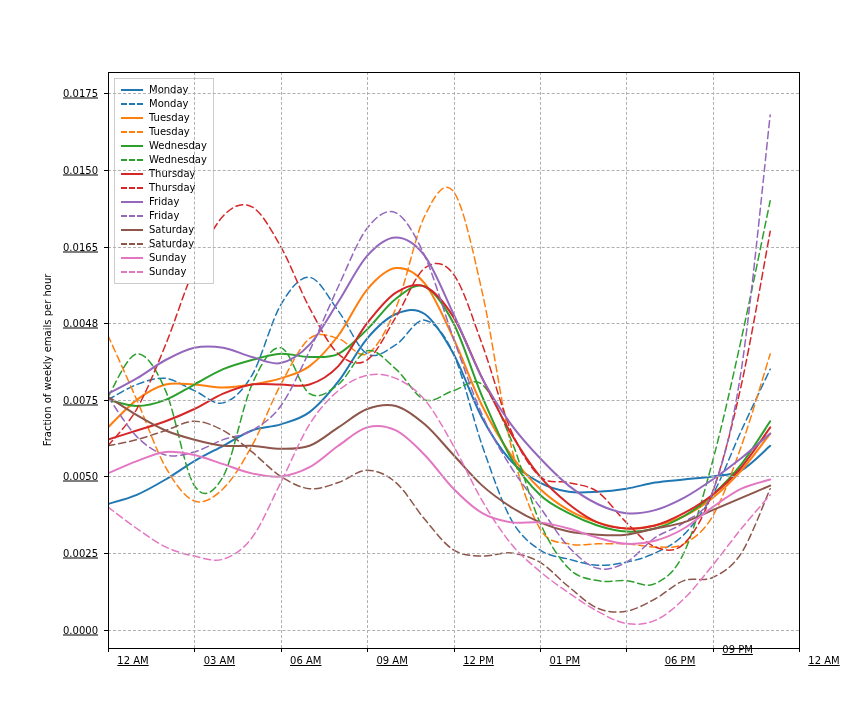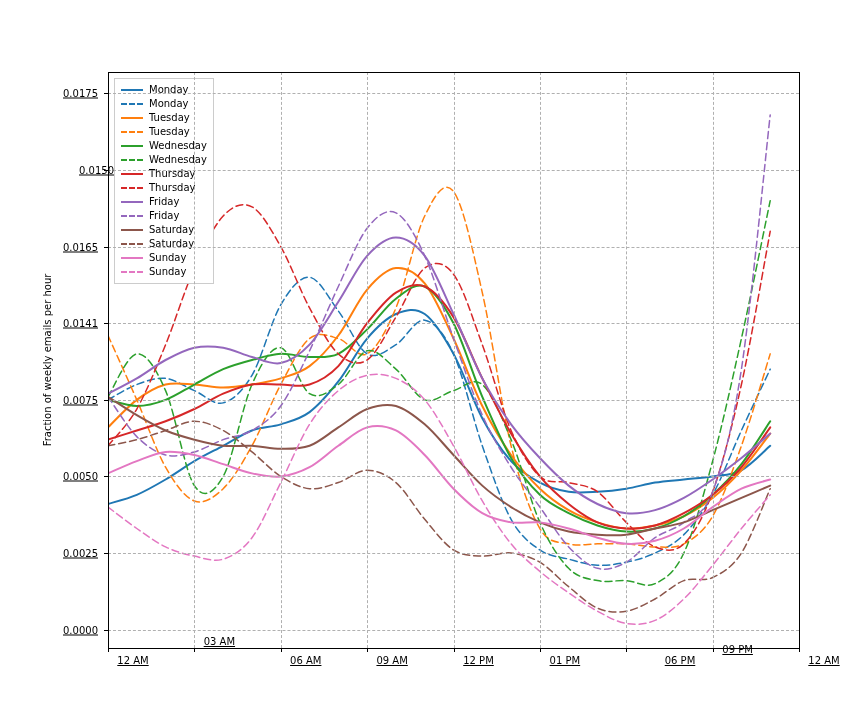--- a/index.html
+++ b/index.html
@@ -170,21 +170,21 @@
       <div class="legend-row">
         <div class="legend-swatch dashed" style="border-top-color: rgb(227, 119, 194);"></div>
         <span>Sunday</span>
       </div>
     </div>
 <div class="grid-line" style="left: 108px; top: 72px; width: 0px; height: 576px; border-top: none;"></div>
     <div class="tick-mark" style="left: 108px; top: 648px; width: 1px; height: 4px;"></div>
     <div class="x-tick-label" style="left: 108px; top: 655px;">12 AM</div>
     <div class="grid-line" style="left: 194.375px; top: 72px; width: 0px; height: 576px; border-top: none;"></div>
     <div class="tick-mark" style="left: 194.375px; top: 648px; width: 1px; height: 4px;"></div>
-    <div class="x-tick-label" style="left: 194.375px; top: 636px; text-align: right;">03 AM</div>
+    <div class="x-tick-label" style="left: 194.375px; top: 655px; text-align: right;">03 AM</div>
     <div class="grid-line" style="left: 280.75px; top: 72px; width: 0px; height: 576px; border-top: none;"></div>
     <div class="tick-mark" style="left: 280.75px; top: 648px; width: 1px; height: 4px;"></div>
     <div class="x-tick-label" style="left: 280.75px; top: 655px;">06 AM</div>
     <div class="grid-line" style="left: 367.125px; top: 72px; width: 0px; height: 576px; border-top: none;"></div>
     <div class="tick-mark" style="left: 367.125px; top: 648px; width: 1px; height: 4px;"></div>
     <div class="x-tick-label" style="left: 367.125px; top: 655px;">09 AM</div>
     <div class="grid-line" style="left: 453.5px; top: 72px; width: 0px; height: 576px; border-top: none;"></div>
     <div class="tick-mark" style="left: 453.5px; top: 648px; width: 1px; height: 4px;"></div>
     <div class="x-tick-label" style="left: 453.5px; top: 655px;">12 PM</div>
     <div class="grid-line" style="left: 539.875px; top: 72px; width: 0px; height: 576px; border-top: none;"></div>
@@ -206,27 +206,27 @@
     <div class="tick-mark" style="left: 104px; top: 553.021px; width: 4px; height: 1px;"></div>
     <div class="y-tick-label" style="left: 104px; top: 553.021px;">0.0025</div>
     <div class="grid-line" style="left: 108px; top: 476.426px; width: 691px; height: 0px; border-left: none;"></div>
     <div class="tick-mark" style="left: 104px; top: 476.426px; width: 4px; height: 1px;"></div>
     <div class="y-tick-label" style="left: 104px; top: 476.426px;">0.0050</div>
     <div class="grid-line" style="left: 108px; top: 399.83px; width: 691px; height: 0px; border-left: none;"></div>
     <div class="tick-mark" style="left: 104px; top: 399.83px; width: 4px; height: 1px;"></div>
     <div class="y-tick-label" style="left: 104px; top: 399.83px;">0.0075</div>
     <div class="grid-line" style="left: 108px; top: 323.234px; width: 691px; height: 0px; border-left: none;"></div>
     <div class="tick-mark" style="left: 104px; top: 323.234px; width: 4px; height: 1px;"></div>
-    <div class="y-tick-label" style="left: 104px; top: 323.234px;">0.0141</div>
+    <div class="y-tick-label" style="left: 104px; top: 323.234px;">0.0048</div>
     <div class="grid-line" style="left: 108px; top: 246.638px; width: 691px; height: 0px; border-left: none;"></div>
     <div class="tick-mark" style="left: 104px; top: 246.638px; width: 4px; height: 1px;"></div>
     <div class="y-tick-label" style="left: 104px; top: 246.638px;">0.0165</div>
     <div class="grid-line" style="left: 108px; top: 170.043px; width: 691px; height: 0px; border-left: none;"></div>
     <div class="tick-mark" style="left: 104px; top: 170.043px; width: 4px; height: 1px;"></div>
-    <div class="y-tick-label" style="left: 120px; top: 170.043px;">0.0150</div>
+    <div class="y-tick-label" style="left: 104px; top: 170.043px;">0.0150</div>
     <div class="grid-line" style="left: 108px; top: 93.4468px; width: 691px; height: 0px; border-left: none;"></div>
     <div class="tick-mark" style="left: 104px; top: 93.4468px; width: 4px; height: 1px;"></div>
     <div class="y-tick-label" style="left: 104px; top: 93.4468px;">0.0175</div>
     <div class="spine" style="left: 108px; top: 72px; width: 1px; height: 576px;"></div>
     <div class="spine" style="left: 799px; top: 72px; width: 1px; height: 576px;"></div>
     <div class="spine" style="left: 108px; top: 72px; width: 691px; height: 1px;"></div>
     <div class="spine" style="left: 108px; top: 648px; width: 691px; height: 1px;"></div>
   </div>
 
 </body></html>

